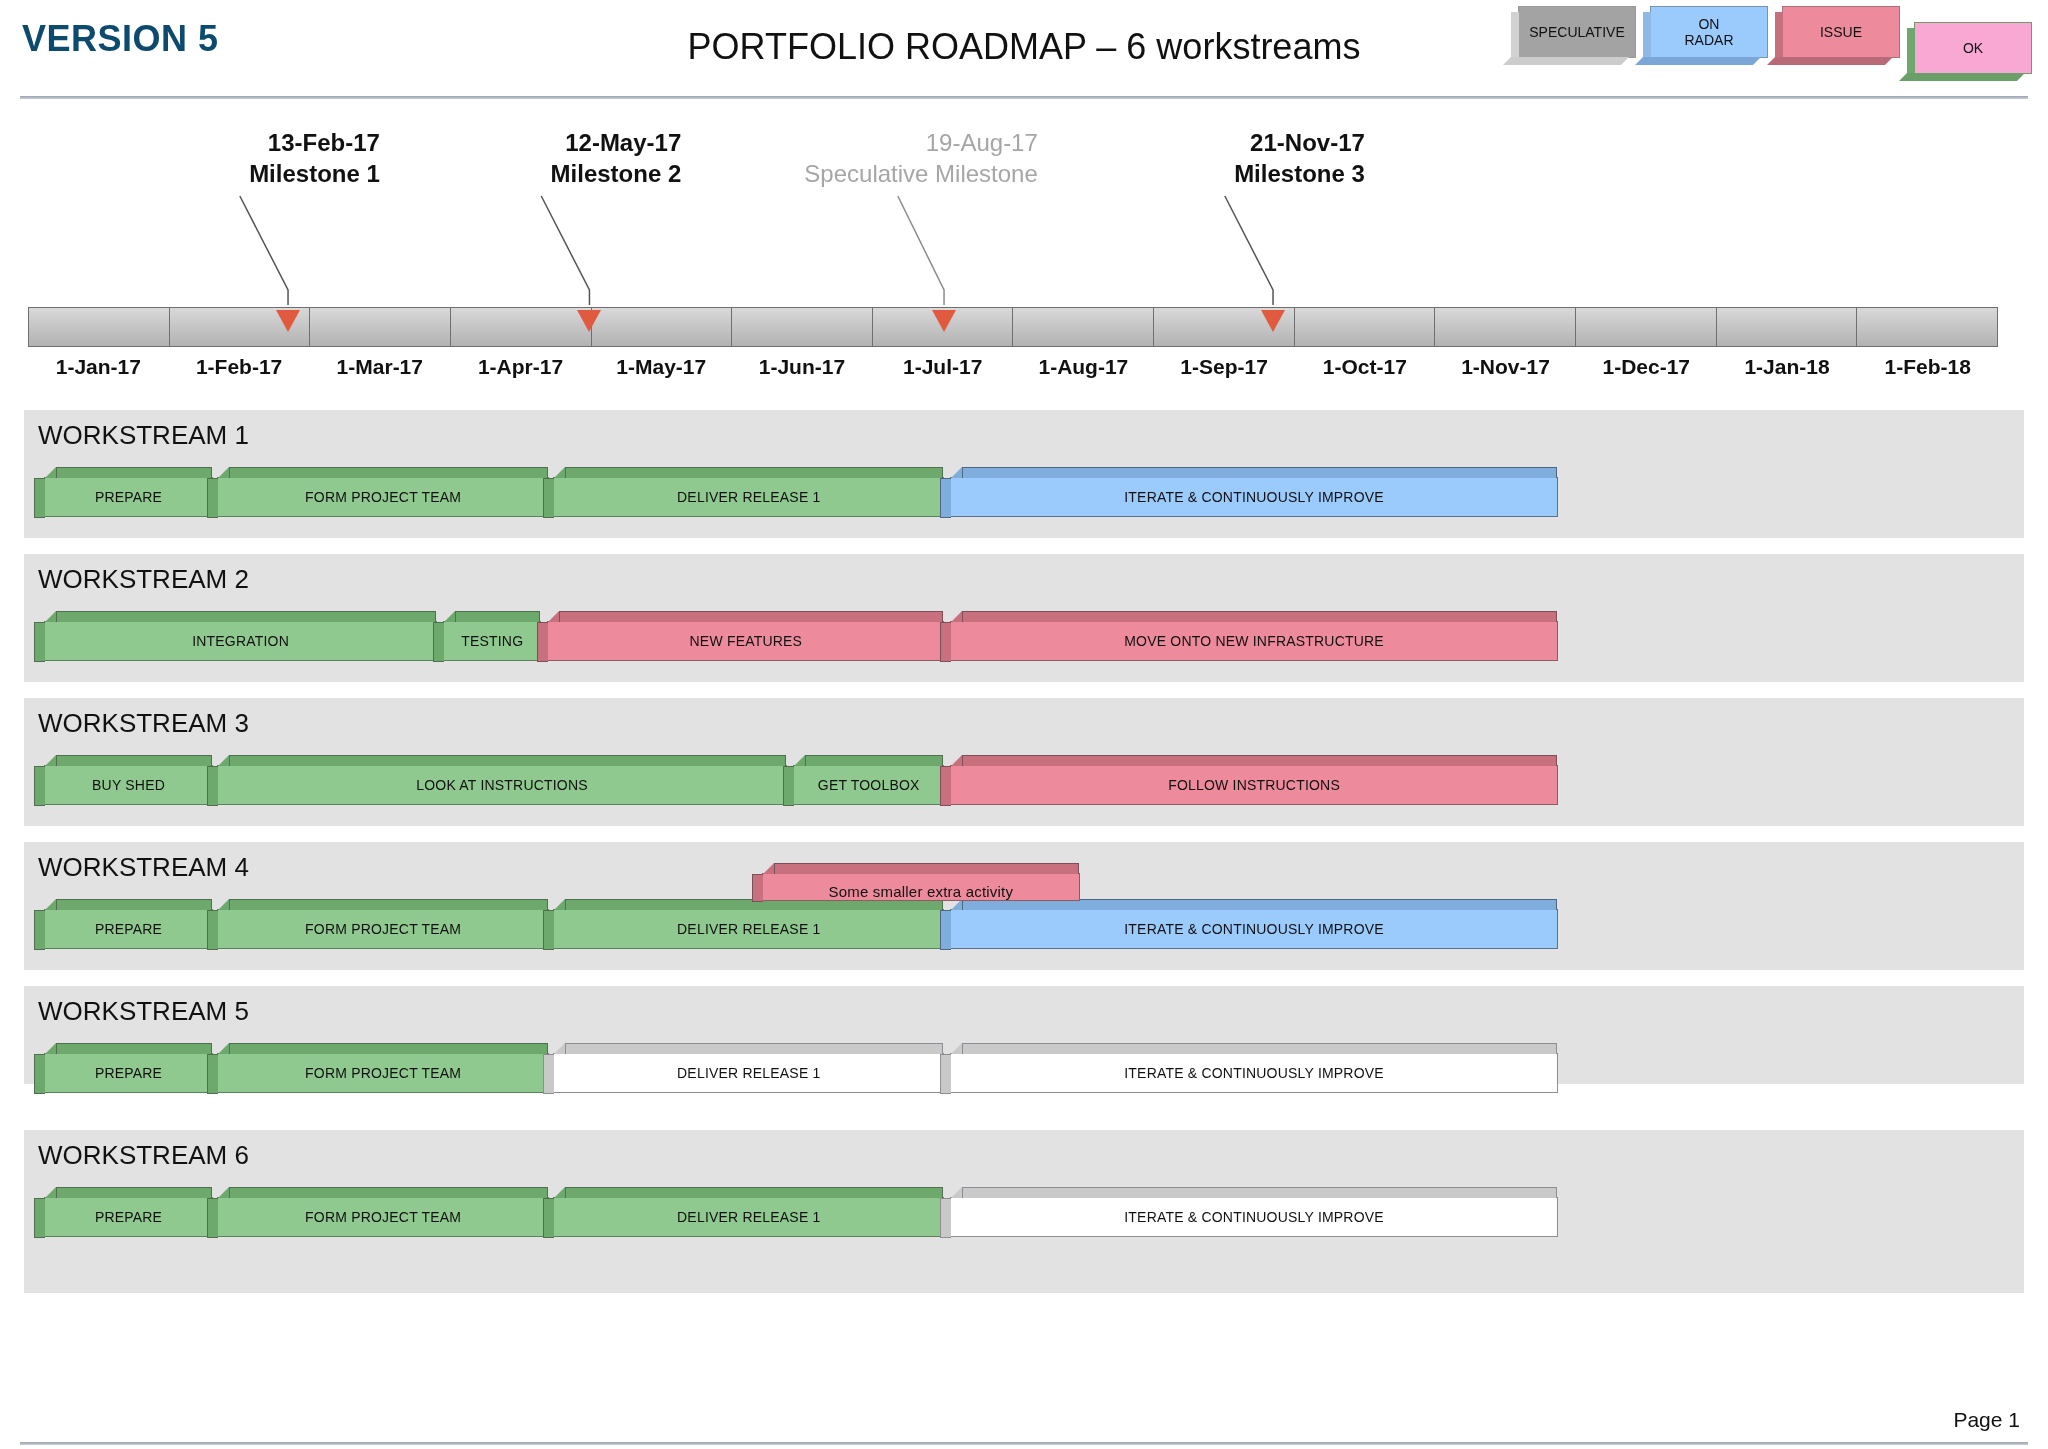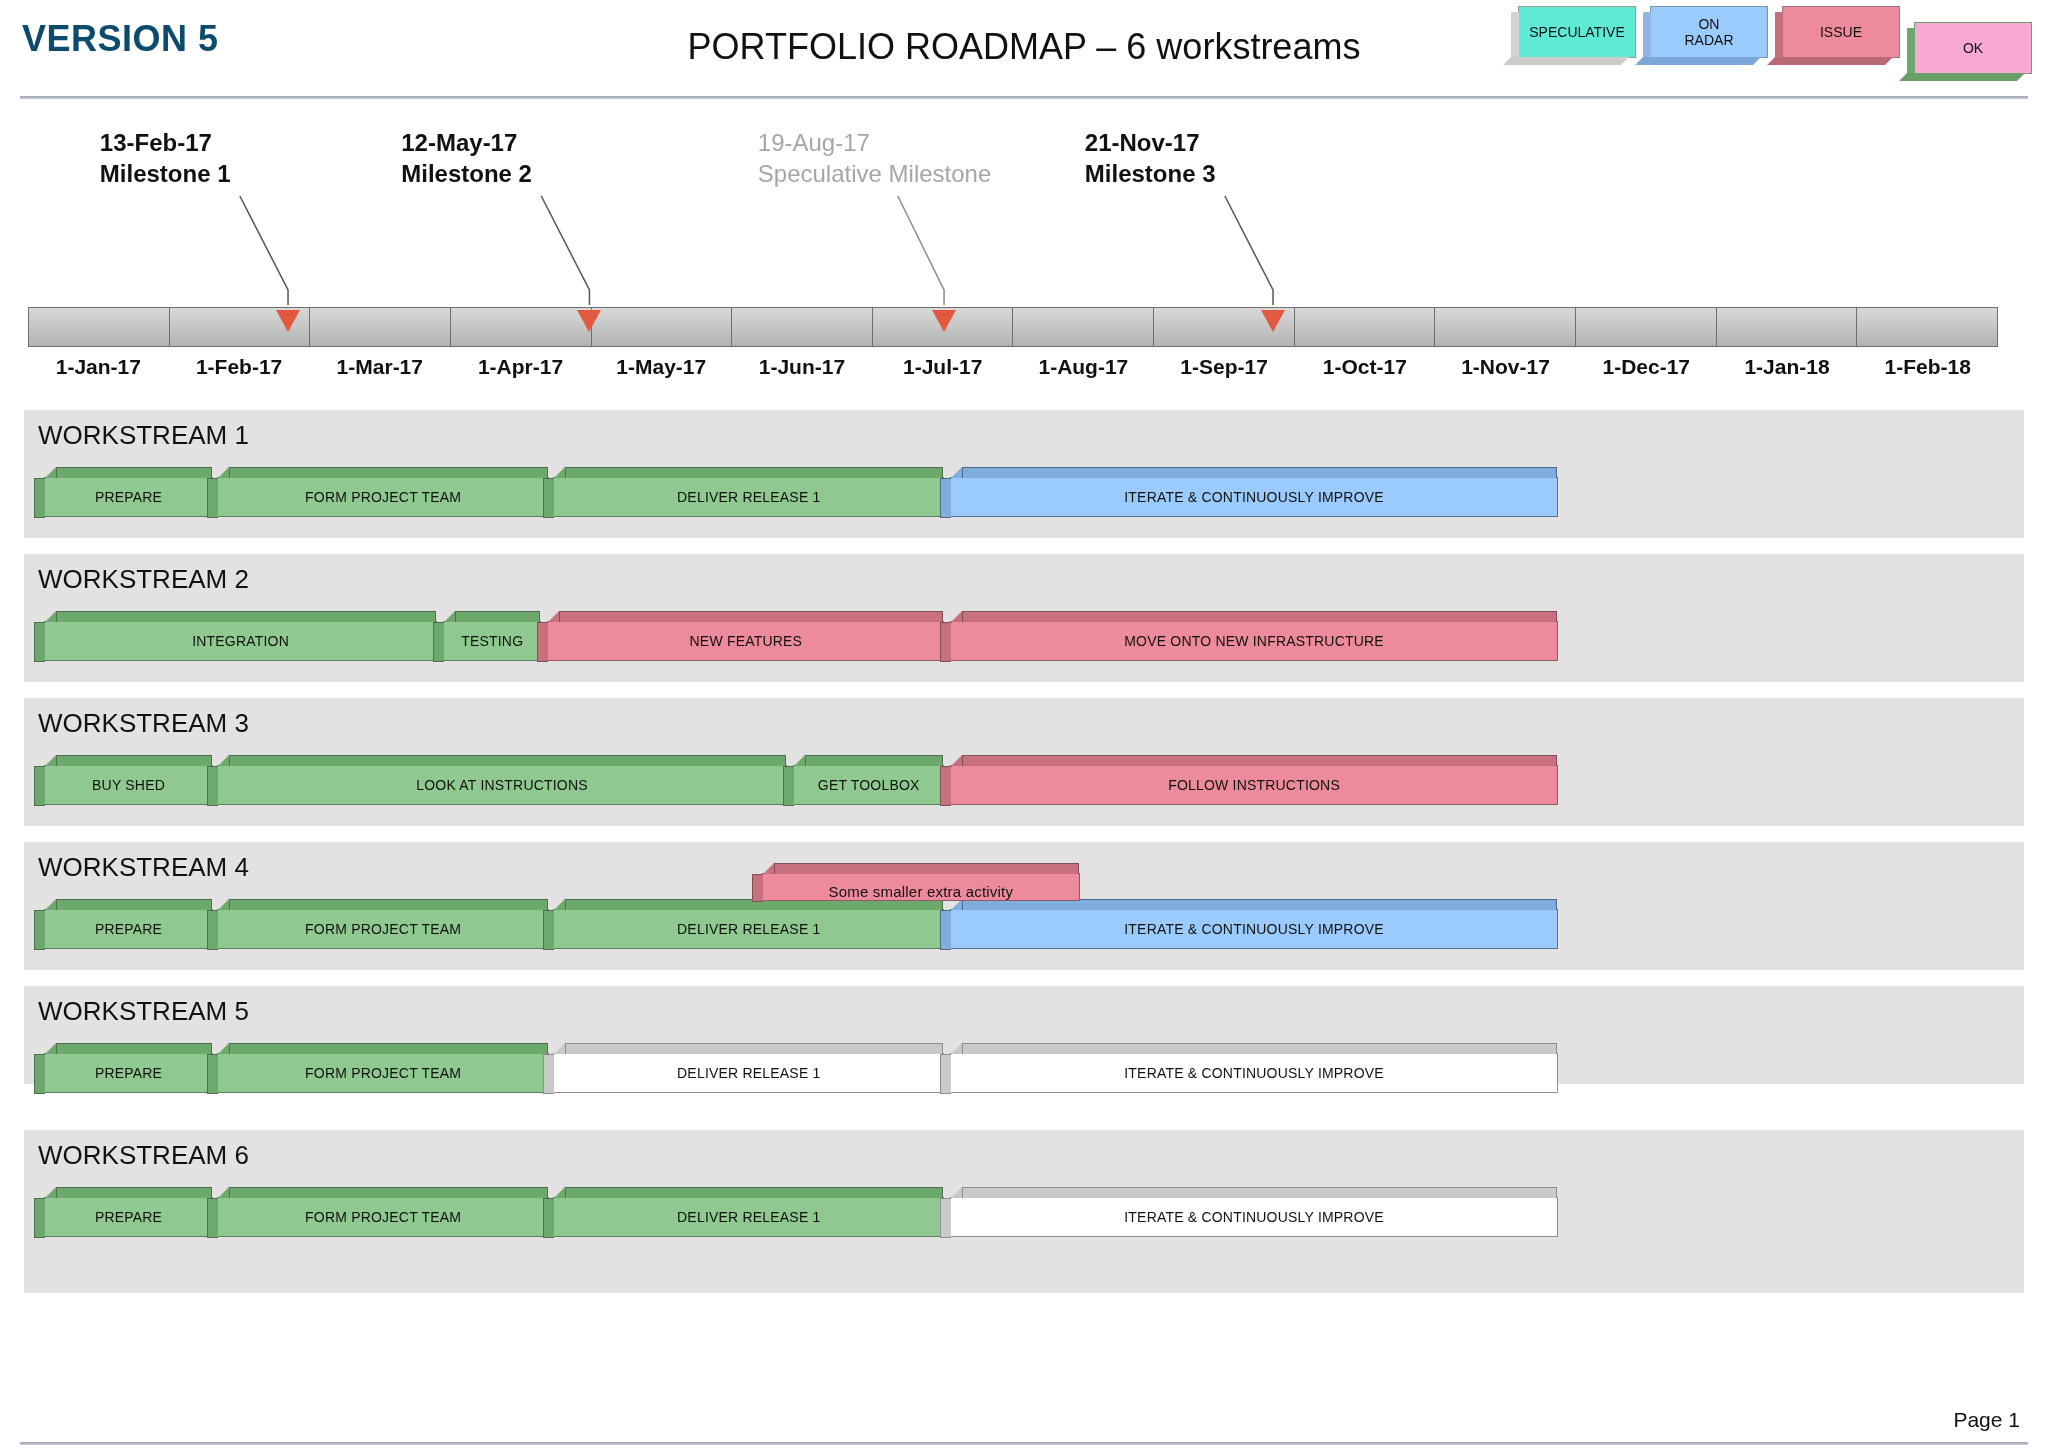--- a/index.html
+++ b/index.html
@@ -20,34 +20,34 @@
   #legend{position:absolute;right:16px;top:6px;display:flex;gap:14px;}
   .legend-box{
     position:relative;width:118px;height:52px;
     display:flex;align-items:center;justify-content:center;text-align:center;
     font-size:14px;color:#111;line-height:1.15;
     border:1px solid #9a9a9a;box-sizing:border-box;
   }
   .legend-box .lg-side{position:absolute;left:-8px;top:5px;width:8px;height:52px;}
   .legend-box .lg-bot{position:absolute;left:-8px;bottom:-8px;width:118px;height:8px;
     transform:skewX(-45deg);transform-origin:left top;}
-  .lg-spec{background:#5eead4;}
+  .lg-spec{background:#a3a3a3;}
   .lg-spec .lg-side{background:#d2d2d2;} .lg-spec .lg-bot{background:#cccccc;}
   .lg-radar{background:#9BCBFC;border-color:#7a93ad;}
   .lg-radar .lg-side{background:#8fb8e6;} .lg-radar .lg-bot{background:#7aa7d8;}
   .lg-issue{background:#ED8B9C;border-color:#a8707a;}
   .lg-issue .lg-side{background:#c4707f;} .lg-issue .lg-bot{background:#b96a79;}
   .lg-ok{background:#f9a8d4;border-color:#6e9a6e;margin-top:16px;}
   .lg-ok .lg-side{background:#6fa86f;} .lg-ok .lg-bot{background:#6a9f6a;}
 
   #header-rule{position:absolute;left:20px;top:96px;width:2008px;height:3px;
     background:linear-gradient(#9aa3b0,#c9ced6);}
 
   
-  .ms-label{position:absolute;text-align:left;font-size:24px;font-weight:bold;
+  .ms-label{position:absolute;text-align:right;font-size:24px;font-weight:bold;
     color:#111;line-height:1.28;white-space:nowrap;}
   .ms-label.speculative{color:#a6a6a6;font-weight:normal;}
   #callout-lines{position:absolute;left:0;top:0;width:2048px;height:360px;}
 
   
   #timeline{position:absolute;left:28px;top:307px;width:1970px;height:40px;
     background:linear-gradient(#d9d9d9 0%,#c7c7c7 45%,#b2b2b2 100%);
     border:1px solid #6f6f6f;box-sizing:border-box;display:flex;}
   .tl-cell{flex:1 1 0;border-right:1px solid #6f6f6f;box-sizing:border-box;}
   .tl-cell:last-child{border-right:none;}

